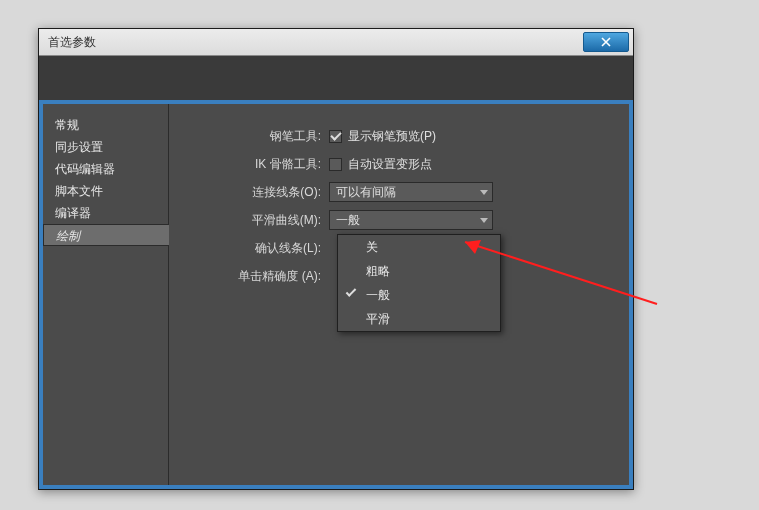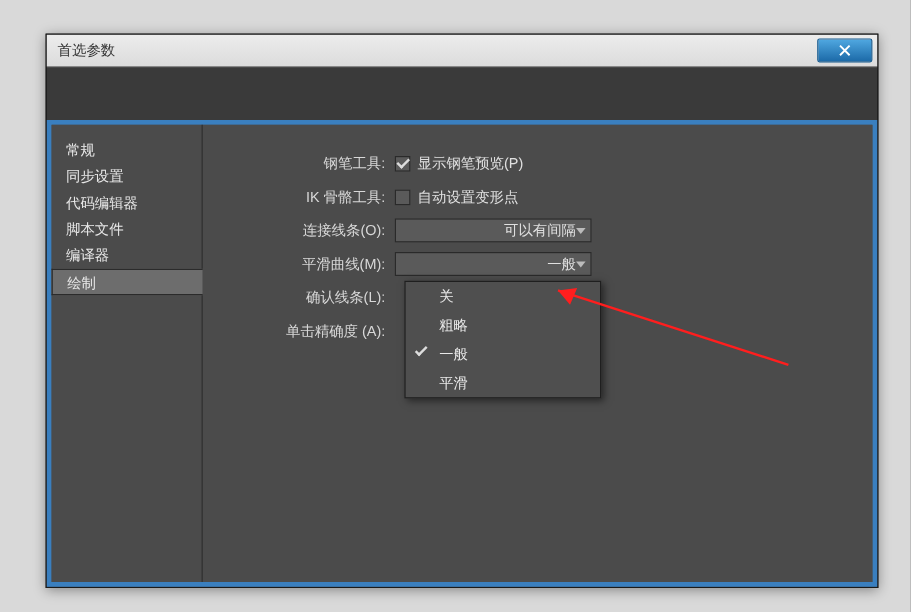--- a/index.html
+++ b/index.html
@@ -1,32 +1,32 @@
 <!DOCTYPE html>
 <html><head>
 <meta charset="utf-8">
 <style>
   * { box-sizing: border-box; margin: 0; padding: 0; font-family: "Microsoft YaHei", "SimSun", sans-serif; }
   body { background: #d9d9d9; width: 759px; height: 510px; position: relative; padding: 28px 38px 20px 38px; }
-  .window { width: 694px; height: 462px; background: #3a3a3a; border: 1px solid #1a1a1a; box-shadow: 0 2px 10px rgba(0,0,0,.4); position: relative; }
+  .window { width: 596px; height: 462px; background: #3a3a3a; border: 1px solid #1a1a1a; box-shadow: 0 2px 10px rgba(0,0,0,.4); position: relative; }
   .titlebar { height: 27px; background: linear-gradient(#ececec,#dcdcdc); border-bottom: 1px solid #888; display: flex; align-items: center; justify-content: space-between; padding: 0 0 0 9px; font-size: 12px; color: #333; }
   .title-left { display:flex; align-items:center; }
   .close-btn { width: 46px; height: 20px; margin-right:4px; background: linear-gradient(#4fa7e0,#1c6aa8); border: 1px solid #155a8f; border-radius: 2px; display: flex; align-items: center; justify-content: center; cursor: pointer;}
   .close-btn svg { width: 14px; height: 10px; }
   .body { position: absolute; top: 27px; left: 0; right: 0; bottom: 0; background: linear-gradient(to right,#3a7fbf 0,#3a7fbf 100%); margin-top: 44px; }
   .content { position:absolute; top:4px; left:4px; right:4px; bottom:4px; background:#4b4b4b; display:flex;}
   .sidebar { width: 126px; background:#4b4b4b; border-right:1px solid #2b2b2b; padding-top:10px;}
   .sidebar-item { height:22px; line-height:22px; padding-left:12px; font-size:12px; color:#e8e8e8; cursor:pointer;}
-  .sidebar-item.selected { background:#6d6d6d; border:1px solid #2b2b2b; border-right:none; margin-right:-1px;}
+  .sidebar-item.selected { background:#6d6d6d; border:1px solid #2b2b2b; border-right:none; margin-right:-1px;font-style:italic;}
   .main { flex:1; background:#4b4b4b; position:relative; padding-top:18px;}
   .row { display:flex; align-items:center; height:28px; font-size:12px; color:#e0e0e0;}
   .lbl { width:160px; text-align:right; padding-right:8px; color:#d8d8d8;}
   .checkbox { width:13px; height:13px; border:1px solid #2a2a2a; background:#5a5a5a; margin-right:6px; display:inline-flex; align-items:center; justify-content:center; }
   .checkbox.checked::after { content:""; width:8px; height:4px; border-left:2px solid #ddd; border-bottom:2px solid #ddd; transform:rotate(-45deg); margin-top:-2px;}
-  .select { width:164px; height:20px; background:#5a5a5a; border:1px solid #2a2a2a; color:#e0e0e0; font-size:12px; display:flex; align-items:center; justify-content:flex-end; padding:0 4px 0 6px; cursor:pointer;}
+  .select { width:164px; height:20px; background:#5a5a5a; border:1px solid #2a2a2a; color:#e0e0e0; font-size:12px; display:flex; align-items:center; justify-content:space-between; padding:0 4px 0 6px; cursor:pointer;}
   .select .arrow { width:0; height:0; border-left:4px solid transparent; border-right:4px solid transparent; border-top:5px solid #bbb;}
   .dropdown { position:absolute; left:168px; top:130px; width:164px; background:#4f4f4f; border:1px solid #1f1f1f; box-shadow:2px 2px 6px rgba(0,0,0,.5); z-index:10;}
   .dd-item { height:24px; display:flex; align-items:center; padding-left:28px; font-size:12px; color:#e8e8e8; position:relative; cursor:pointer;}
   .dd-item .check { position:absolute; left:8px; top:6px; width:10px; height:5px; border-left:2px solid #ddd; border-bottom:2px solid #ddd; transform:rotate(-45deg);}
   .arrow-annot { position:absolute; left:278px; top:130px; pointer-events:none; z-index:20;}
 </style>
 </head>
 <body>
 
 <div class="window">

